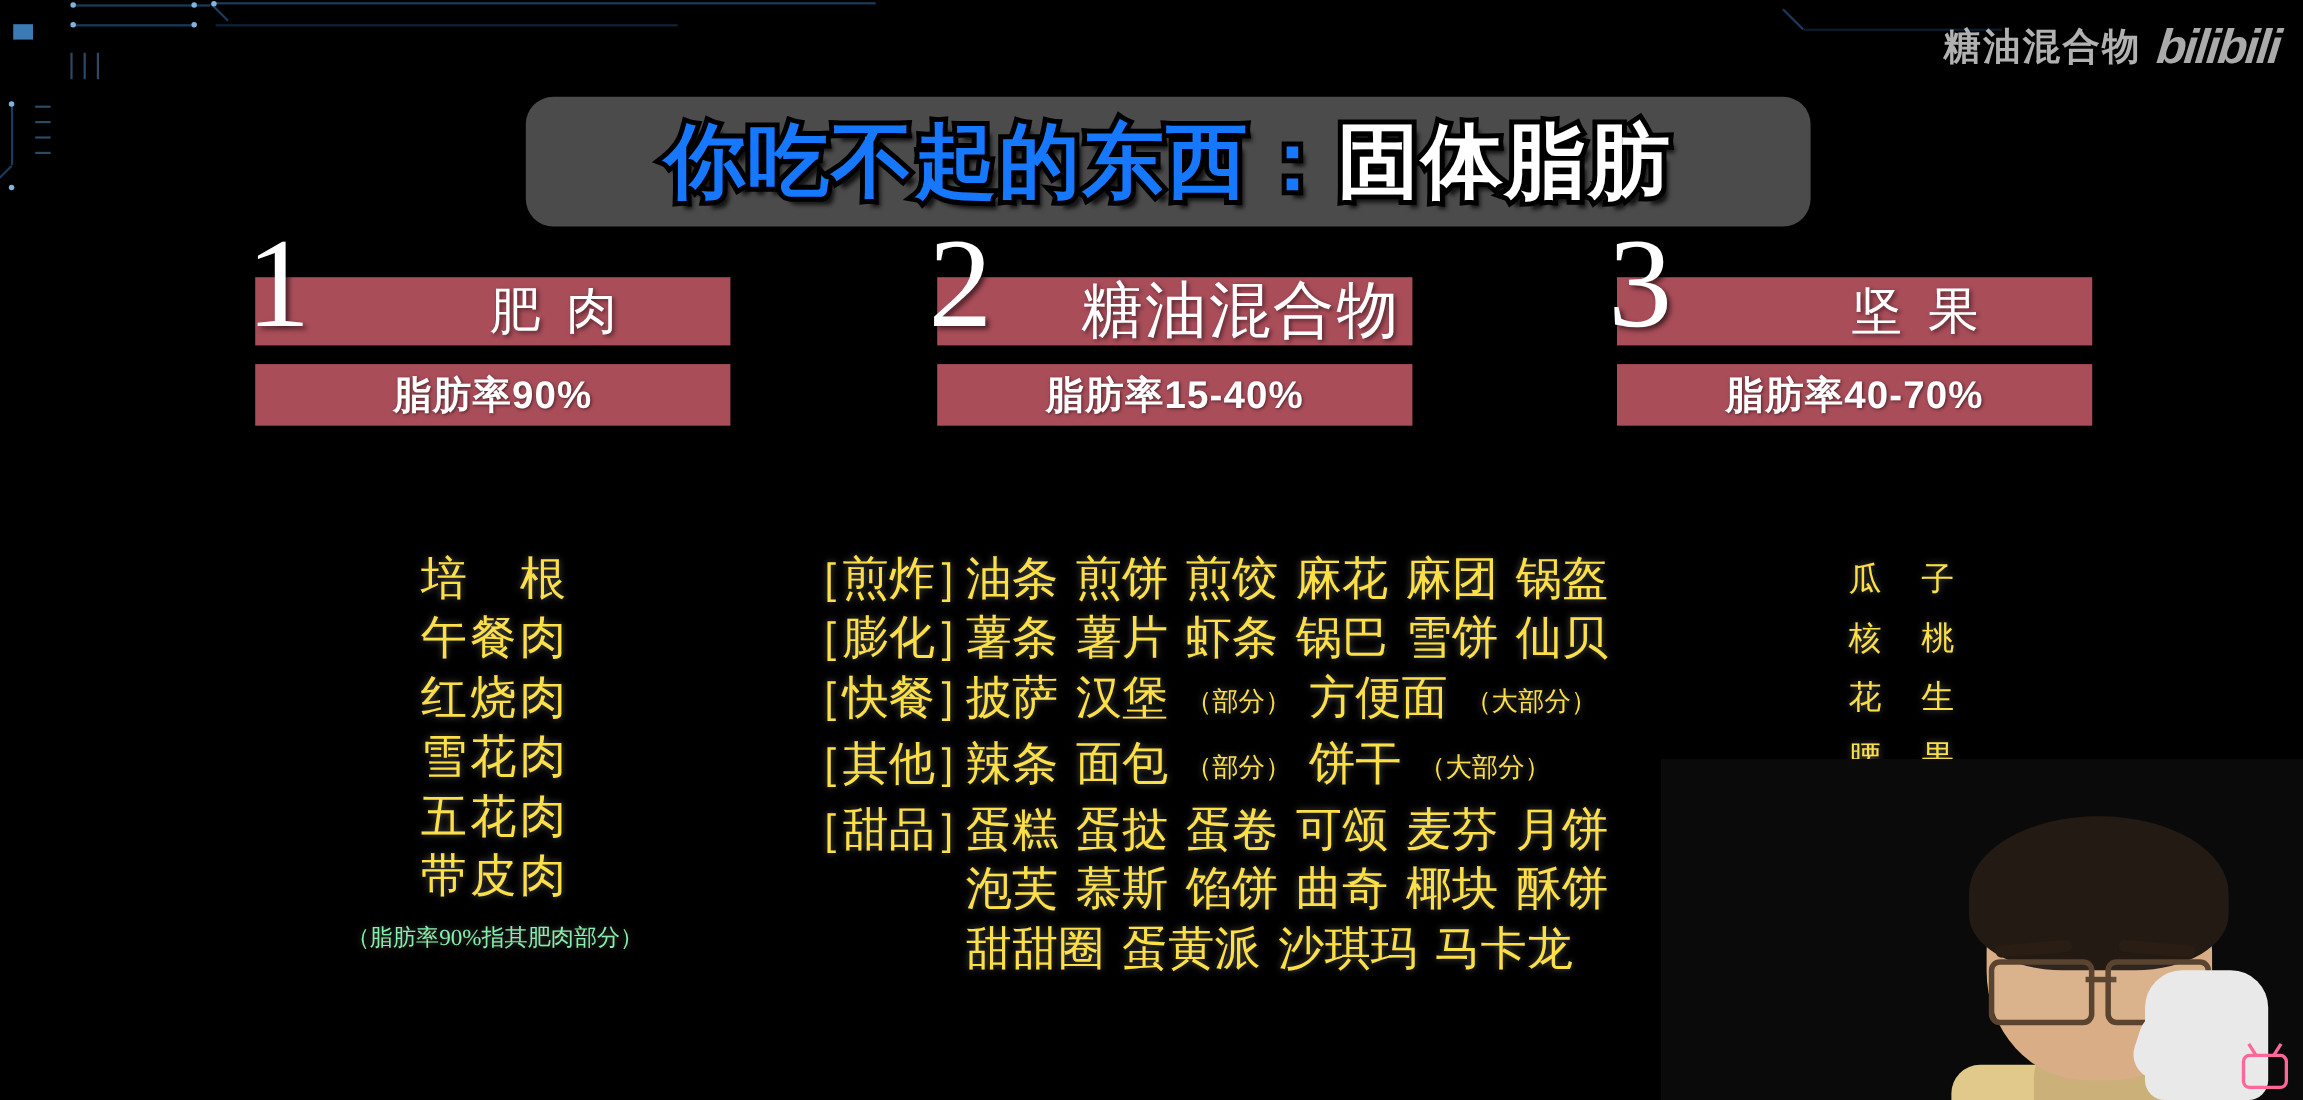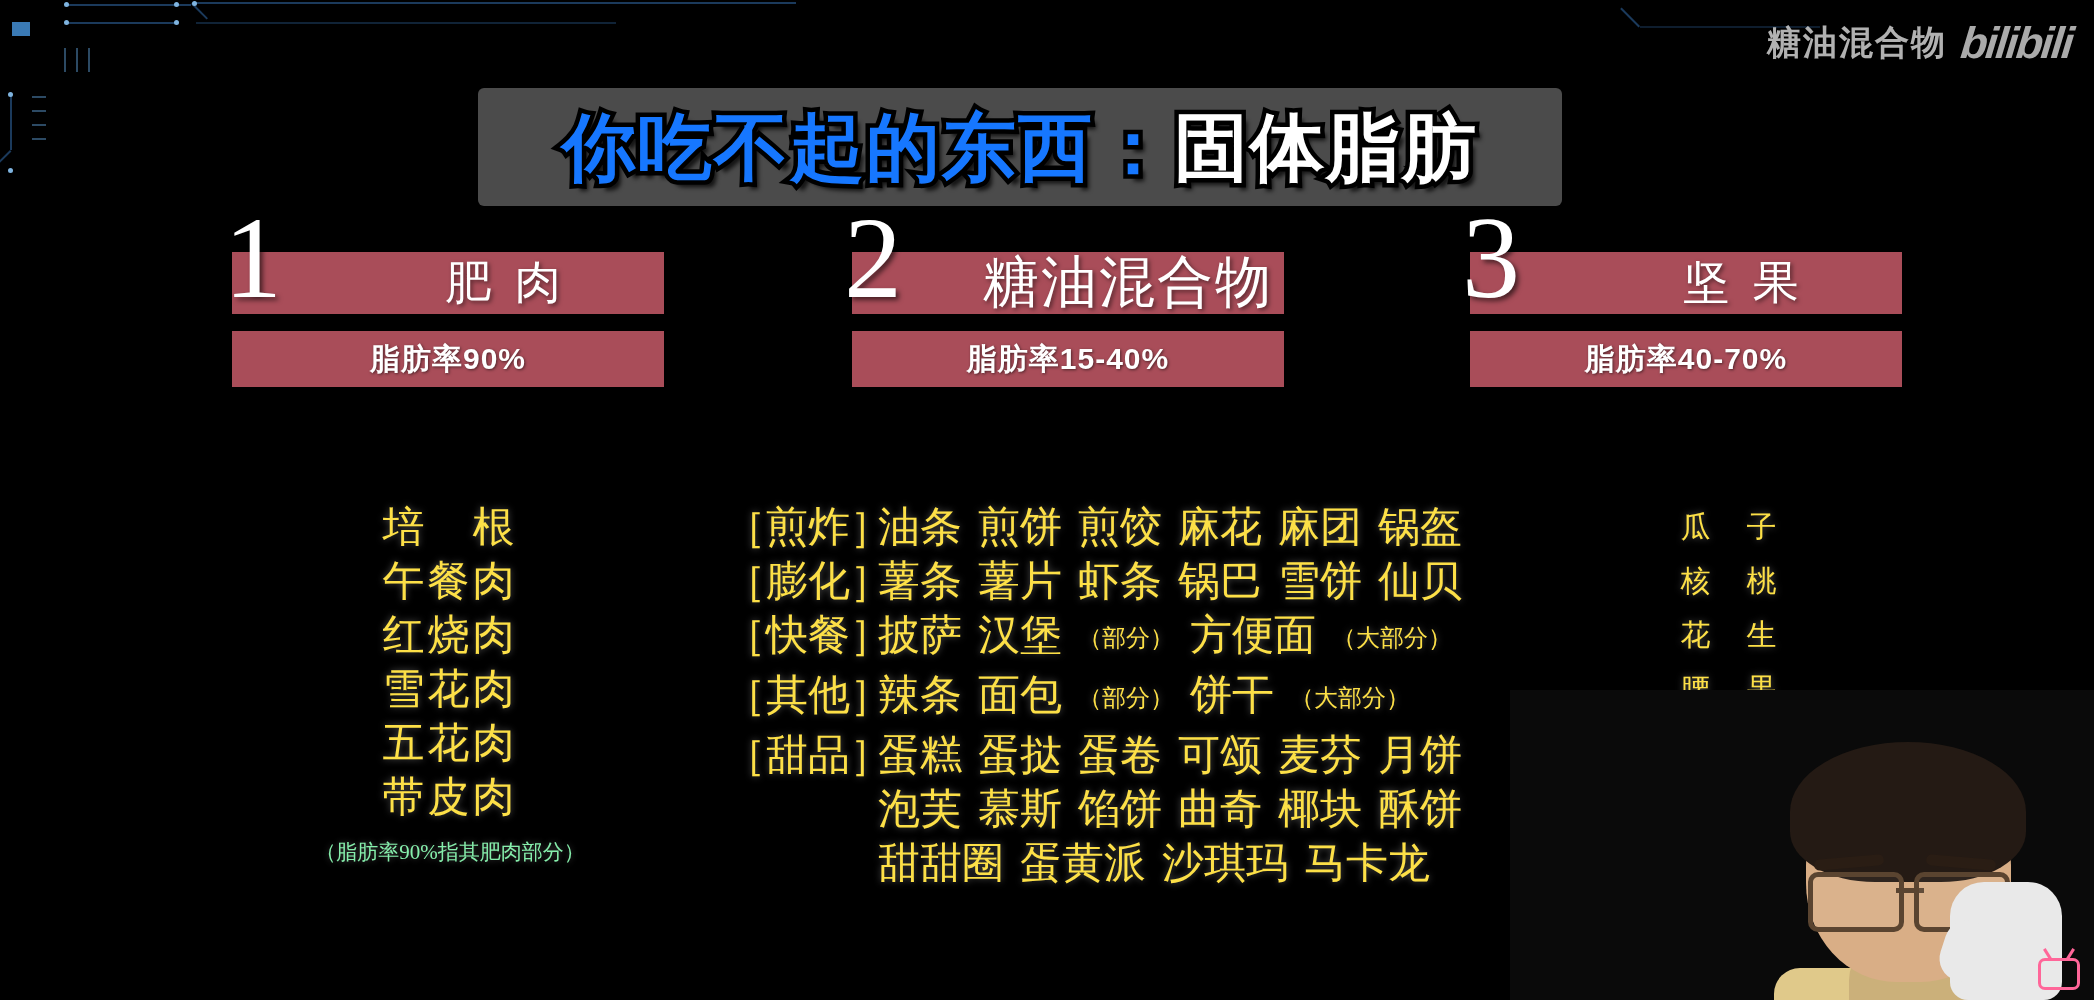--- a/index.html
+++ b/index.html
@@ -73,24 +73,24 @@
     letter-spacing: -2px;
     transform: skewX(-6deg);
     white-space: nowrap;
   }
 
   
   #title-banner {
     position: absolute;
     left: 478px;
     top: 88px;
-    width: 1084px;
+    width: 1168px;
     height: 118px;
     background: #4b4b4b;
-    border-radius: 6px;
+    border-radius: 25px;
     display: flex;
     align-items: center;
     justify-content: center;
     box-shadow: 6px 7px 10px rgba(0,0,0,0.65);
   }
   .title-txt {
     font-family: "DejaVu Sans", "Liberation Sans", sans-serif;
     font-weight: bold;
     font-size: 74px;
     line-height: 1;
@@ -156,21 +156,21 @@
   .col-rate {
     margin-top: 17px;
     height: 56px;
     background: #a94d59;
     display: flex;
     align-items: center;
     justify-content: center;
     color: #ffffff;
     font-family: "Liberation Sans", "DejaVu Sans", sans-serif;
     font-weight: bold;
-    font-size: 30px;
+    font-size: 35px;
     letter-spacing: 1px;
     white-space: nowrap;
     text-shadow: 1px 1px 3px rgba(0,0,0,0.55);
   }
 
   
   .items {
     position: absolute;
     color: #fde047;
     font-family: "Liberation Serif", "DejaVu Serif", serif;

